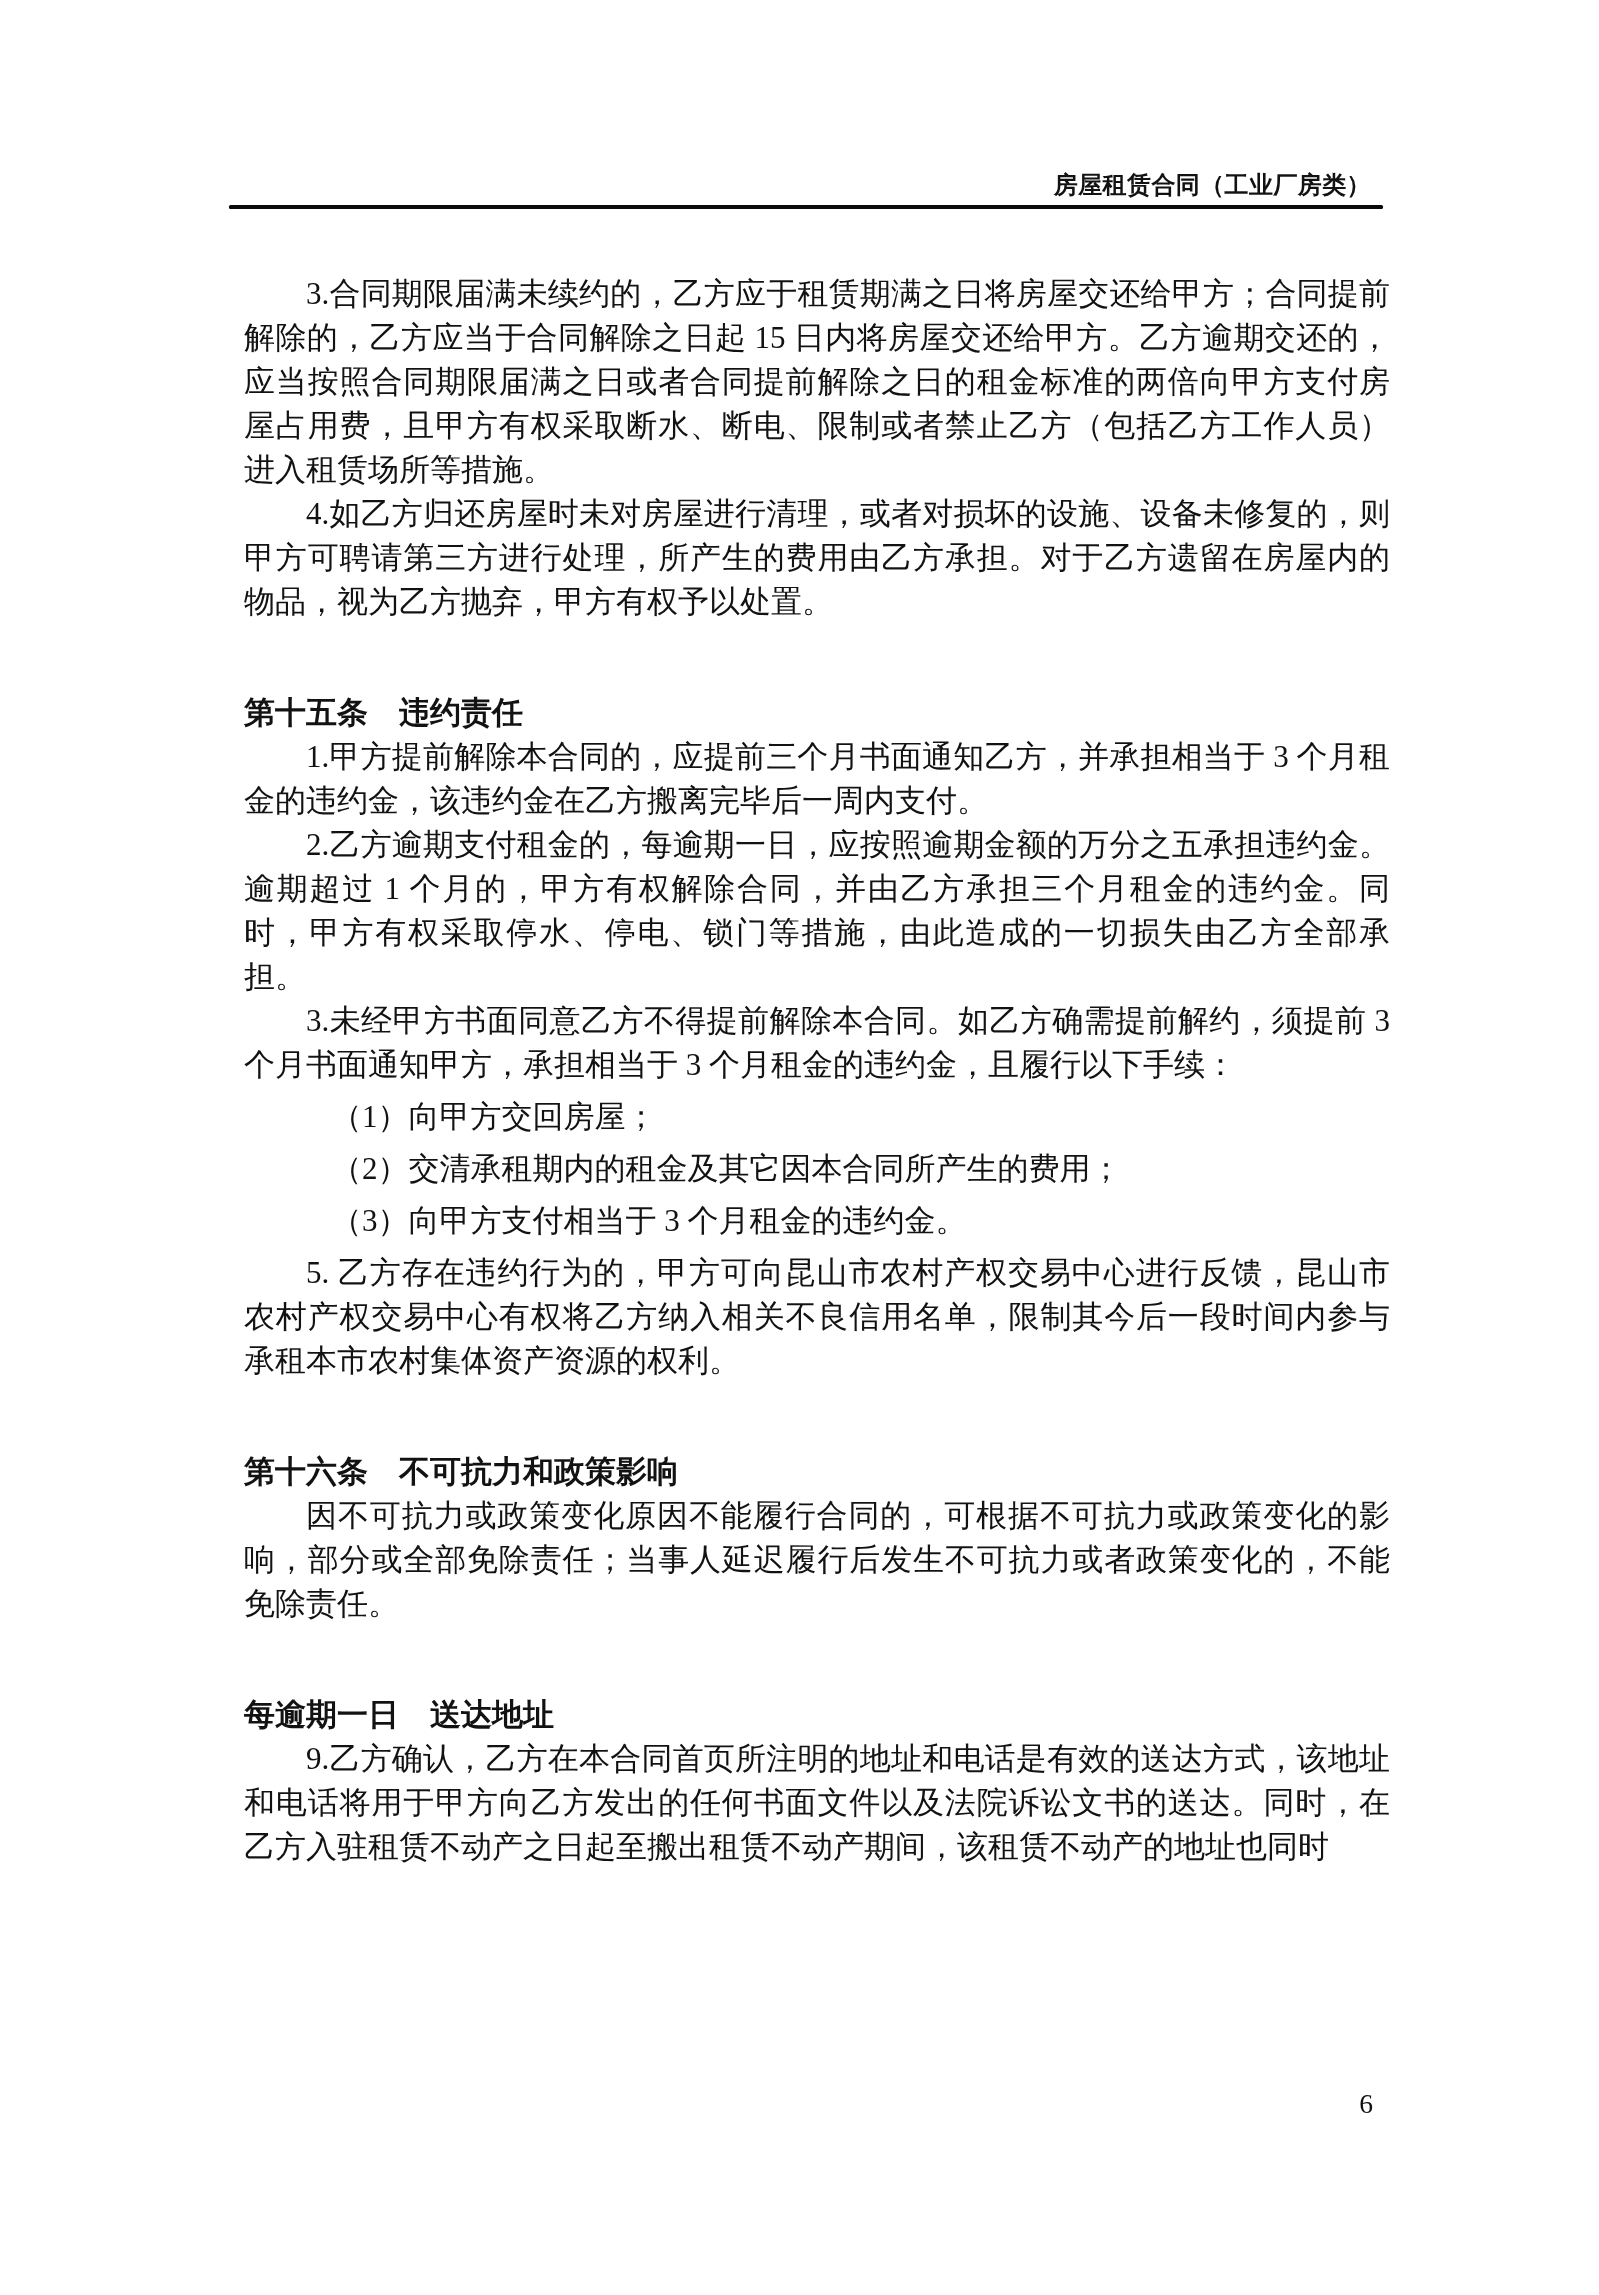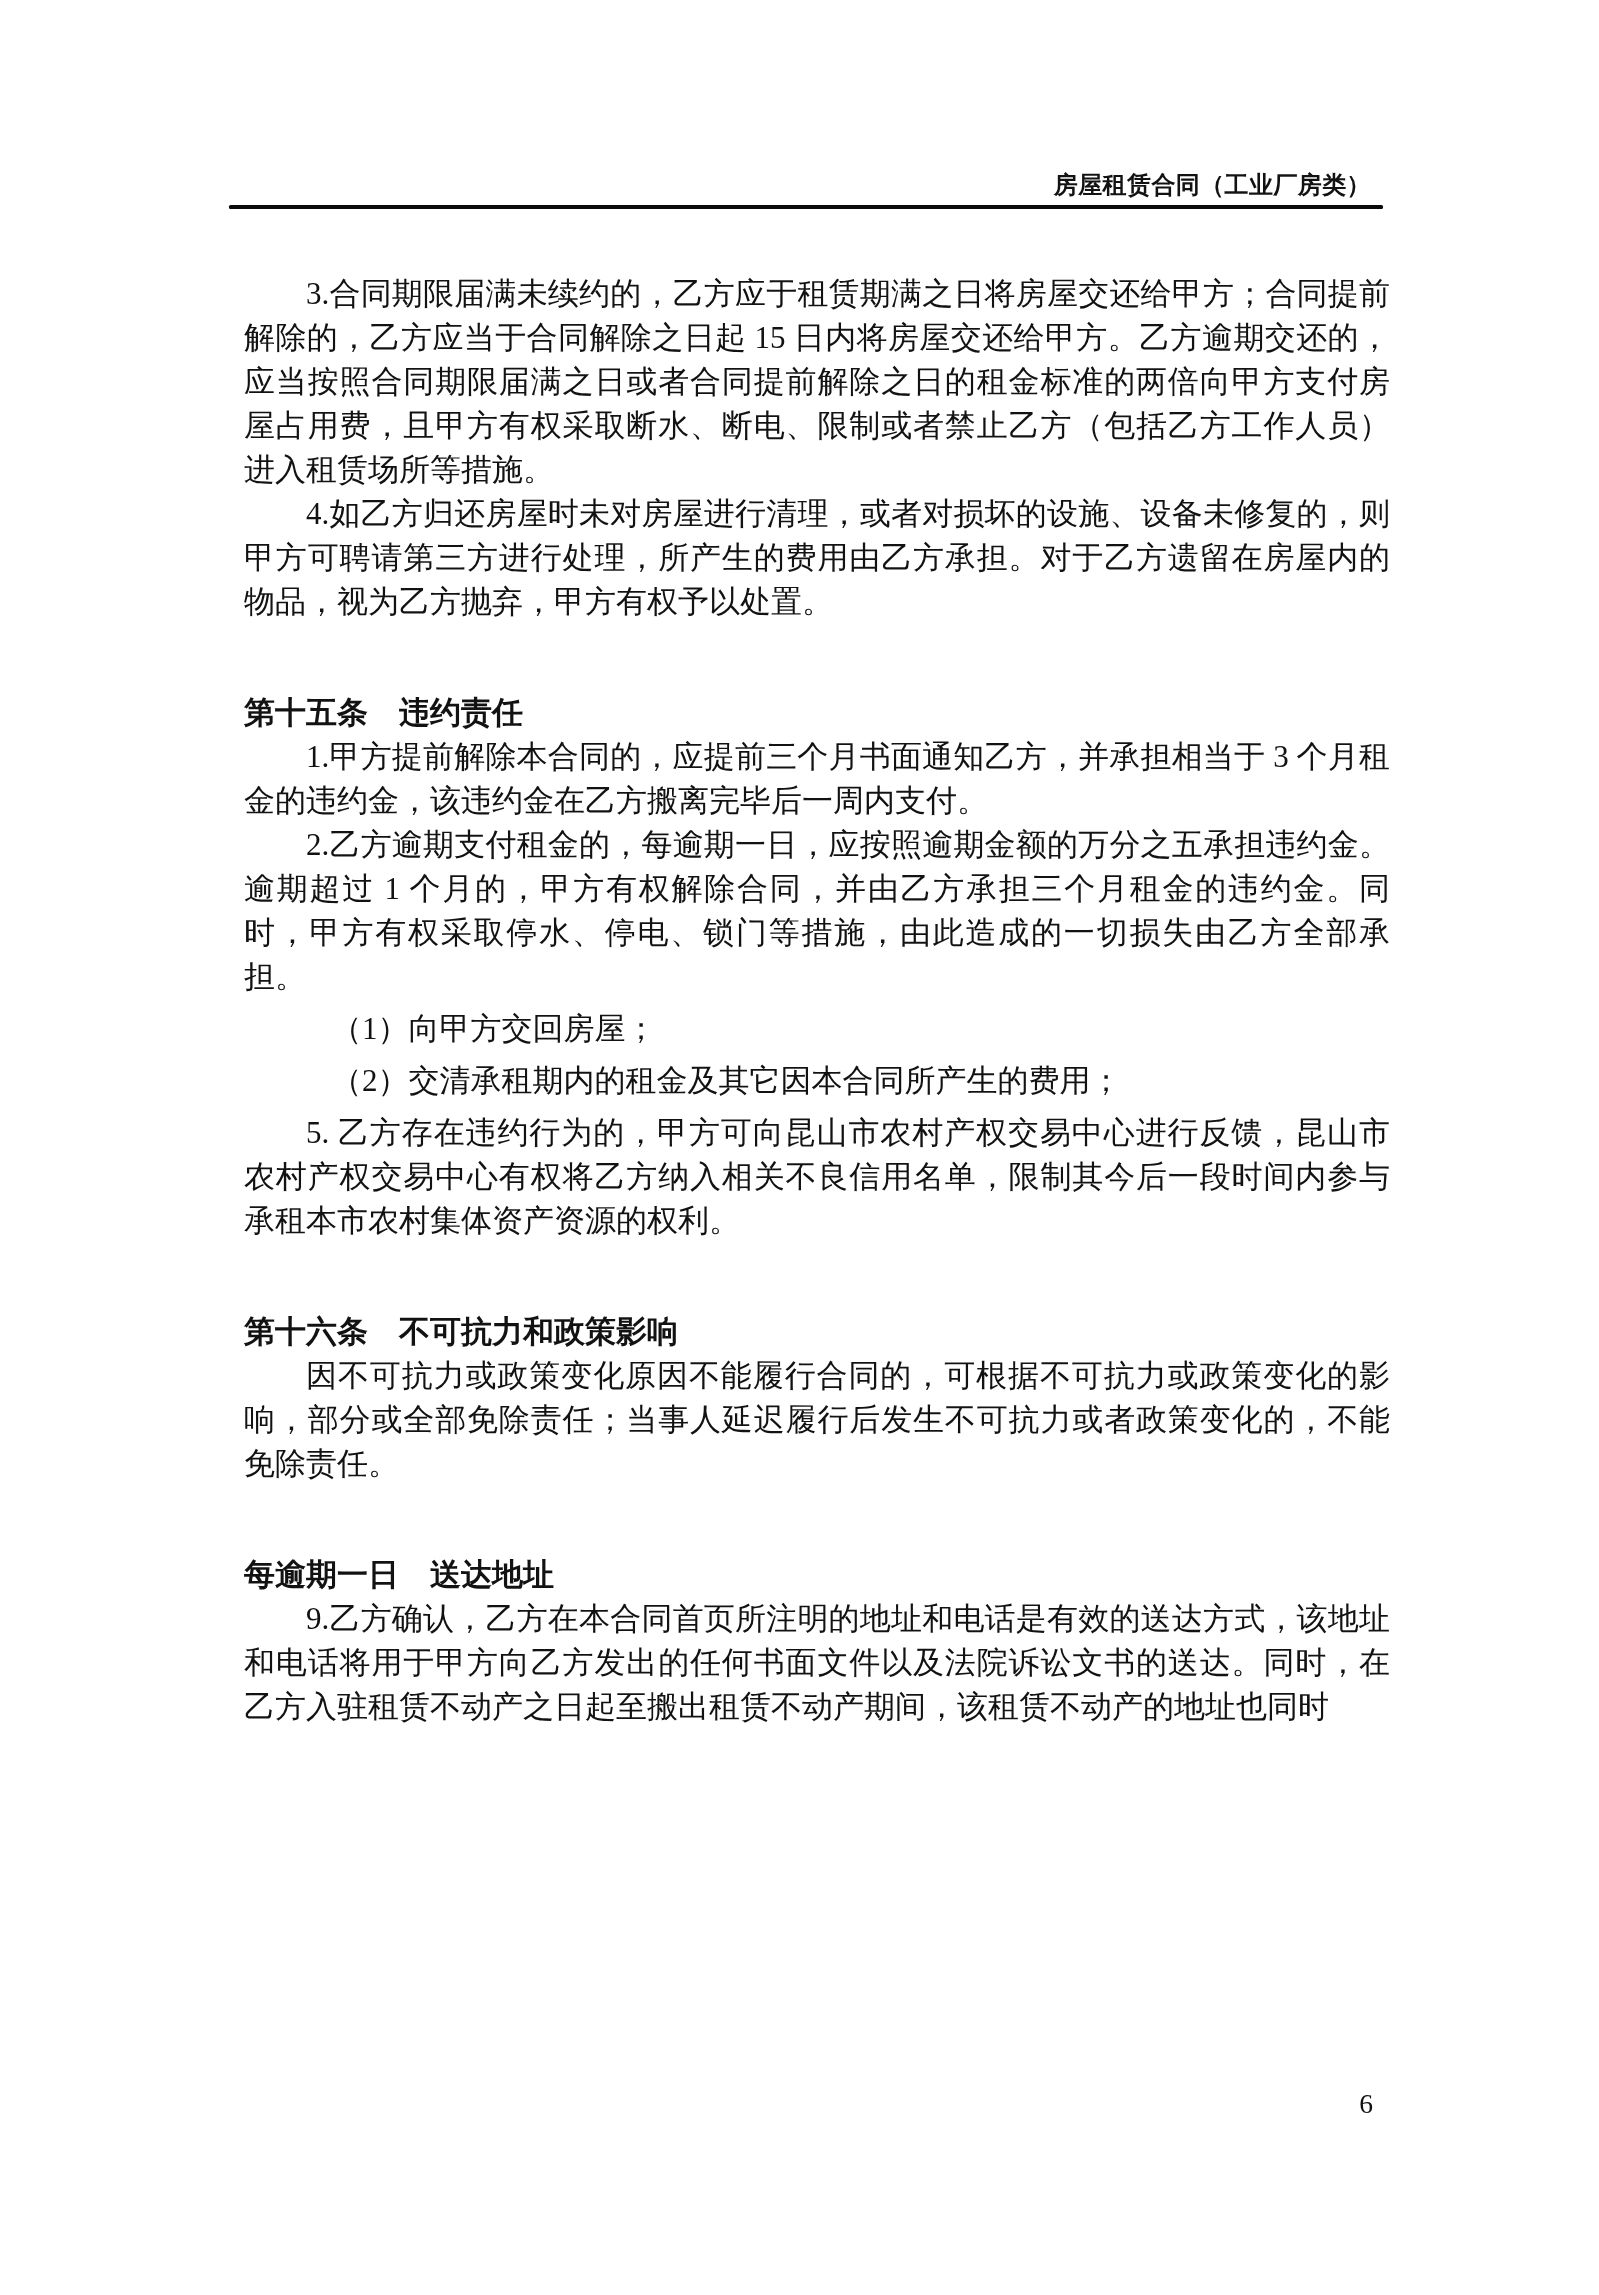--- a/index.html
+++ b/index.html
@@ -75,25 +75,27 @@
     <p class="para">3.合同期限届满未续约的，乙方应于租赁期满之日将房屋交还给甲方；合同提前解除的，乙方应当于合同解除之日起 15 日内将房屋交还给甲方。乙方逾期交还的，应当按照合同期限届满之日或者合同提前解除之日的租金标准的两倍向甲方支付房屋占用费，且甲方有权采取断水、断电、限制或者禁止乙方（包括乙方工作人员）进入租赁场所等措施。</p>
 
     <p class="para">4.如乙方归还房屋时未对房屋进行清理，或者对损坏的设施、设备未修复的，则甲方可聘请第三方进行处理，所产生的费用由乙方承担。对于乙方遗留在房屋内的物品，视为乙方抛弃，甲方有权予以处置。</p>
 
     <p class="heading">第十五条　违约责任</p>
 
     <p class="para">1.甲方提前解除本合同的，应提前三个月书面通知乙方，并承担相当于 3 个月租金的违约金，该违约金在乙方搬离完毕后一周内支付。</p>
 
     <p class="para">2.乙方逾期支付租金的，每逾期一日，应按照逾期金额的万分之五承担违约金。逾期超过 1 个月的，甲方有权解除合同，并由乙方承担三个月租金的违约金。同时，甲方有权采取停水、停电、锁门等措施，由此造成的一切损失由乙方全部承担。</p>
 
+    <p class="para">3.未经甲方书面同意乙方不得提前解除本合同。如乙方确需提前解约，须提前 3 个月书面通知甲方，承担相当于 3 个月租金的违约金，且履行以下手续：</p>
 
     <p class="item">（1）向甲方交回房屋；</p>
 
     <p class="item">（2）交清承租期内的租金及其它因本合同所产生的费用；</p>
 
+    <p class="item">（3）向甲方支付相当于 3 个月租金的违约金。</p>
 
 
     <p class="para">5. 乙方存在违约行为的，甲方可向昆山市农村产权交易中心进行反馈，昆山市农村产权交易中心有权将乙方纳入相关不良信用名单，限制其今后一段时间内参与承租本市农村集体资产资源的权利。</p>
 
     <p class="heading">第十六条　不可抗力和政策影响</p>
 
     <p class="para">因不可抗力或政策变化原因不能履行合同的，可根据不可抗力或政策变化的影响，部分或全部免除责任；当事人延迟履行后发生不可抗力或者政策变化的，不能免除责任。</p>
 
     <p class="heading">每逾期一日　送达地址</p>
 

